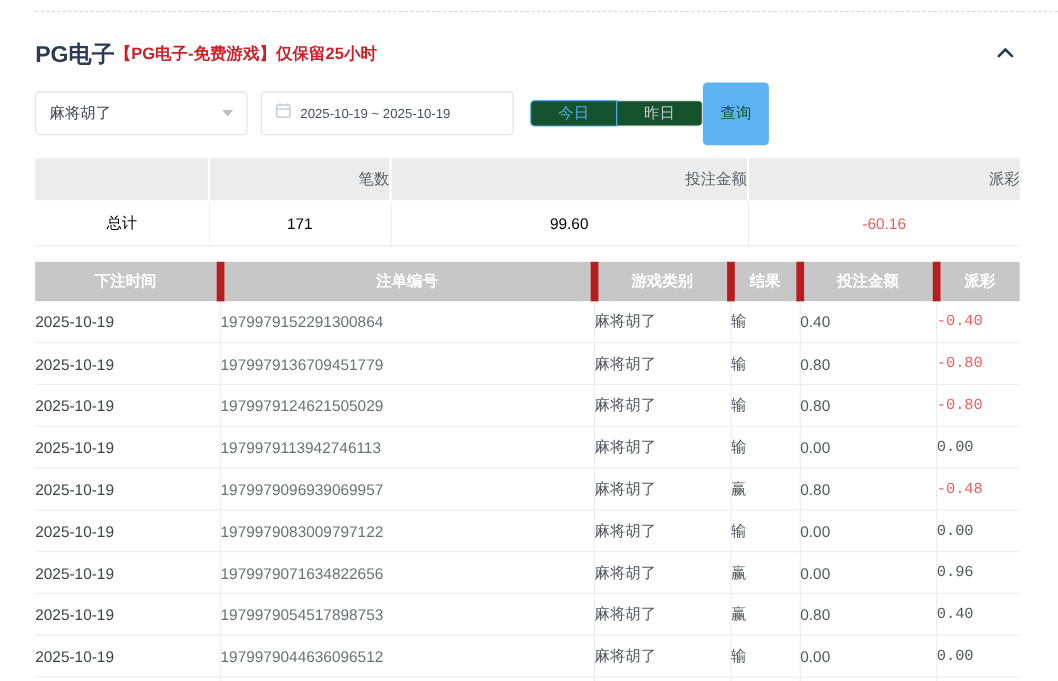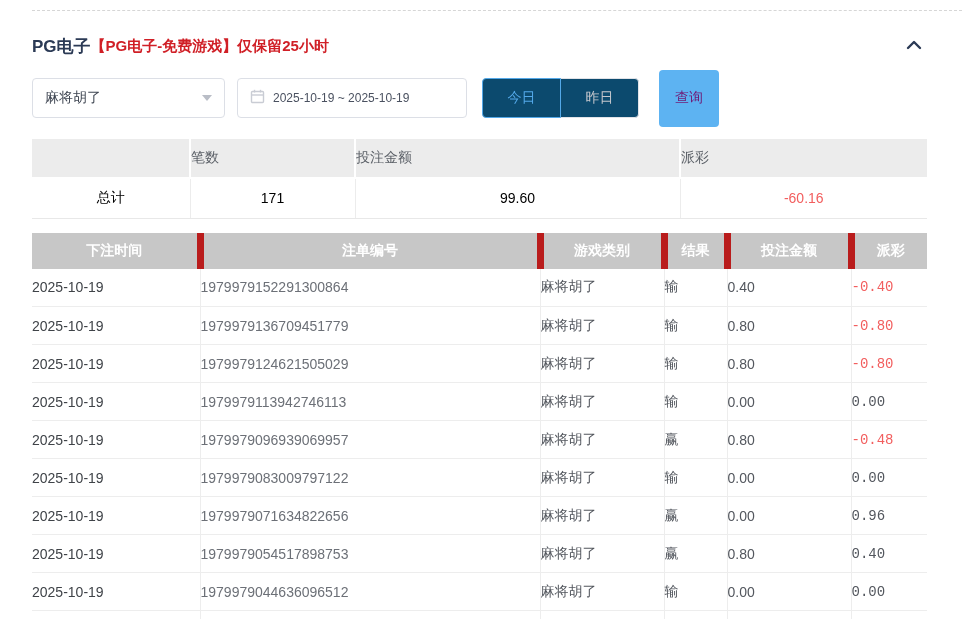--- a/index.html
+++ b/index.html
@@ -2,52 +2,52 @@
 <html style="--title-color: #2b3a55; --notice-color: #d01f26; --accent: #53a8e8; --query-bg: #5db3f2; --negative-color: #f25e5e; --grid-header-bg: #c7c7c7;"><head>
 <meta charset="utf-8">
 <style>
   * { box-sizing: border-box; margin: 0; padding: 0; }
   html, body { width: 962px; height: 619px; overflow: hidden; background: #fff;
     font-family: "Liberation Sans", sans-serif; }
 
   .top-divider { margin: 10px 0 0 32px; border-top: 1px dashed #d6d6d6; }
 
   .panel-header { display: flex; align-items: center; margin: 24px 35px 0 32px; }
-  .panel-title { font-size: 17px; font-weight: bold; color: var(--title-color); }
+  .panel-title { font-size: 21px; font-weight: bold; color: var(--title-color); }
   .panel-notice { font-size: 15px; font-weight: bold; color: var(--notice-color); }
   .collapse-btn { margin-left: auto; background: none; border: none; cursor: pointer;
     display: flex; align-items: center; padding: 2px 4px; }
 
   .controls { display: flex; align-items: center; margin: 20px 35px 0 32px; height: 40px; }
   .select-box { width: 193px; height: 40px; border: 1px solid #dcdfe6; border-radius: 4px;
     display: flex; align-items: center; padding: 0 12px; cursor: pointer; background: #fff; }
   .select-value { font-size: 14px; color: #3f4652; flex: 1; }
   .caret-down { width: 0; height: 0; border-left: 5px solid transparent;
     border-right: 5px solid transparent; border-top: 6px solid #b9bdc6; }
   .date-box { width: 230px; height: 40px; border: 1px solid #dcdfe6; border-radius: 4px;
     display: flex; align-items: center; padding: 0 12px; margin-left: 12px; cursor: pointer; background: #fff; }
   .date-value { font-size: 12px; color: #4a5160; margin-left: 8px; white-space: nowrap; }
 
   .quick-group { display: flex; margin-left: 15px; }
-  .seg-btn { min-width: 79px; height: 40px; background: #0c4a6e; border: 1px solid #e1e3e8;
+  .seg-btn { min-width: 79px; height: 24px; background: #14532d; border: 1px solid #e1e3e8;
     color: #c3c6cc; font-size: 14px; margin-left: -1px; cursor: pointer;
     font-family: "Liberation Sans", sans-serif; }
   .seg-btn:first-child { margin-left: 0; border-radius: 4px 0 0 4px; }
   .seg-btn:last-child { border-radius: 0 4px 4px 0; }
   .seg-btn.active { border-color: var(--accent); color: var(--accent); position: relative; z-index: 1; }
 
-  .query-btn { margin-left: 20px; width: 60px; height: 57px; border: none; border-radius: 4px;
-    background: var(--query-bg); color: #701a75; font-size: 14px; cursor: pointer;
+  .query-btn { width: 60px; height: 57px; border: none; border-radius: 4px;
+    background: var(--query-bg); color: #14532d; font-size: 14px; cursor: pointer;
     font-family: "Liberation Sans", sans-serif; }
 
   table { border-collapse: collapse; table-layout: fixed; }
 
   .summary-table { margin: 21px 35px 0 32px; width: 895px; }
   .summary-table th { height: 39px; background: #ececec; font-size: 14px; font-weight: normal;
-    color: #5a5f66; text-align: left; border-right: 2px solid #fff; border-bottom: 2px solid #fff; }
+    color: #5a5f66; text-align: right; border-right: 2px solid #fff; border-bottom: 2px solid #fff; }
   .summary-table th:last-child { border-right: none; }
   .summary-table td { height: 40px; font-size: 14px; color: #000000; text-align: center;
     border-right: 1px solid #ececec; border-bottom: 1px solid #e8e8e8; background: #fff; }
   .summary-table td:last-child { border-right: none; }
 
   .detail-table { margin: 14px 35px 0 32px; width: 895px; }
   .detail-table th { height: 36px; background: var(--grid-header-bg); color: #fff; font-size: 14px;
     font-weight: 600; text-align: center; border-right: 7px solid #b91c1c; }
   .detail-table th:last-child { border-right: none; }
   .detail-table td { height: 38px; font-size: 14px; color: #53575e; text-align: left;

